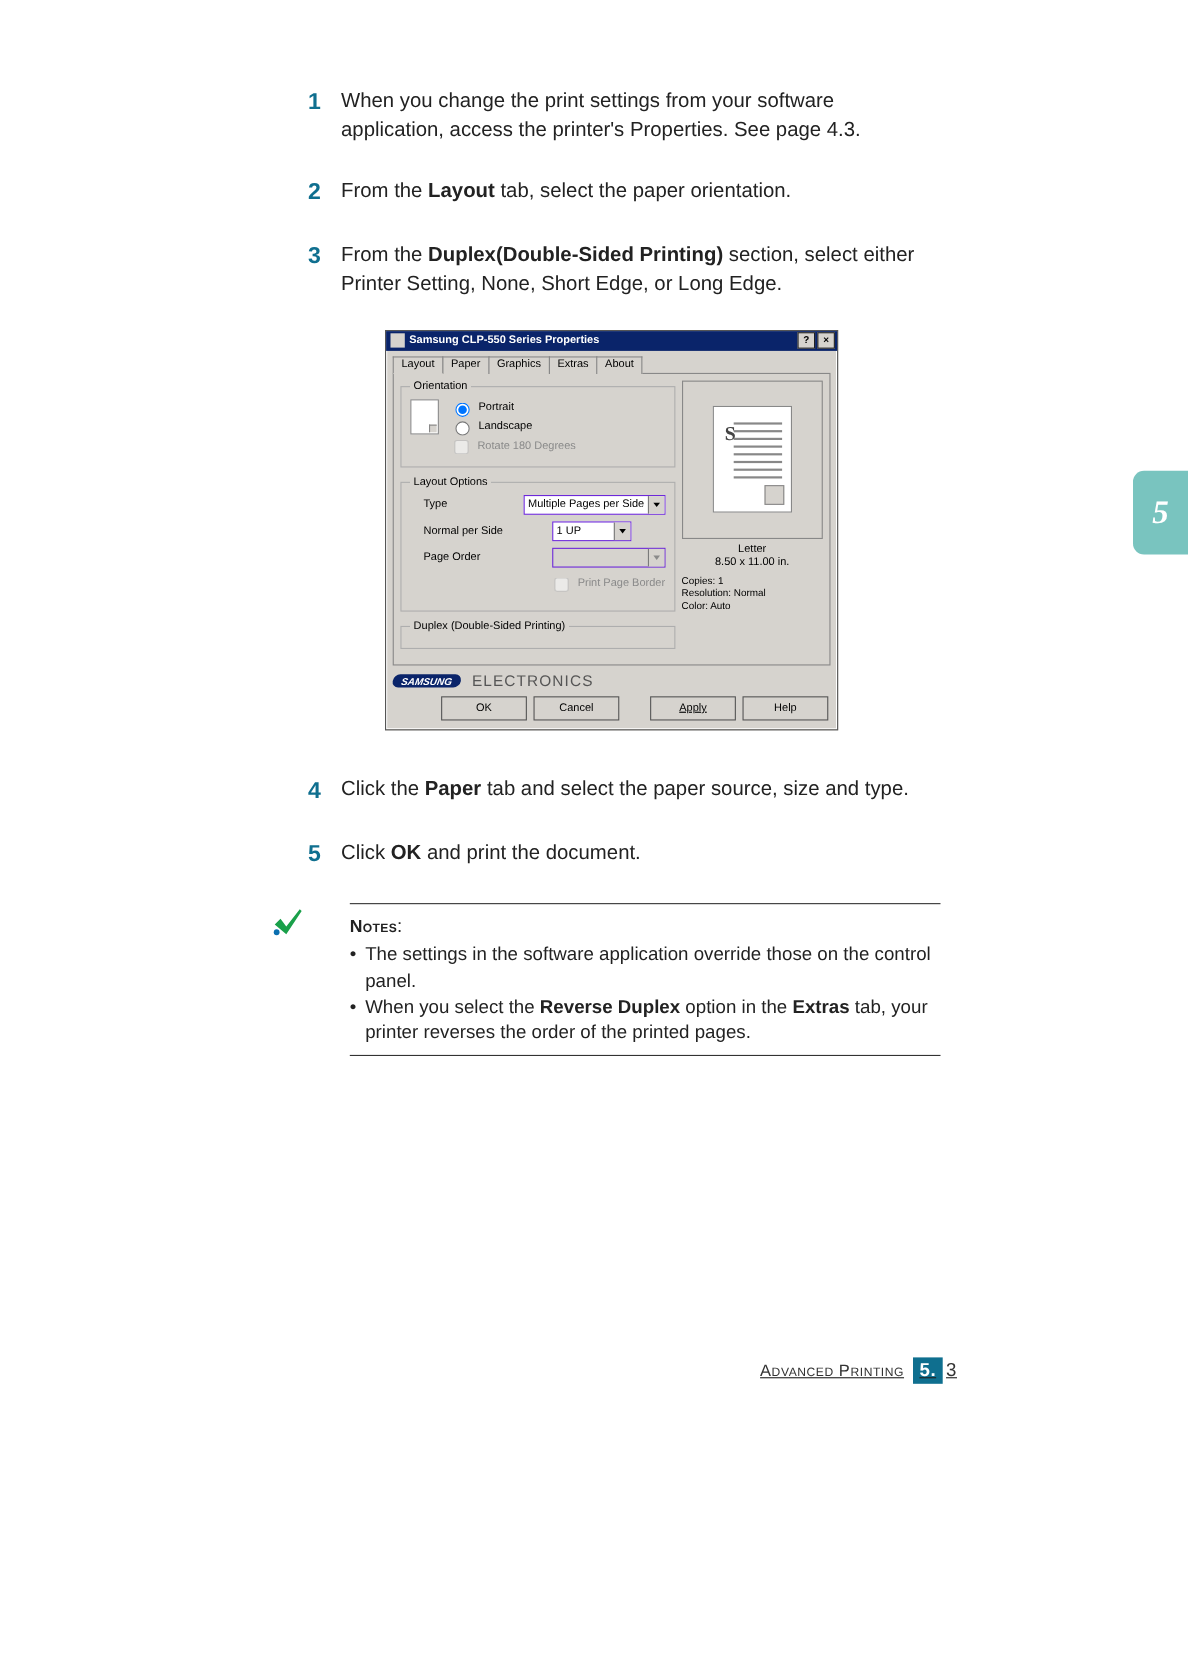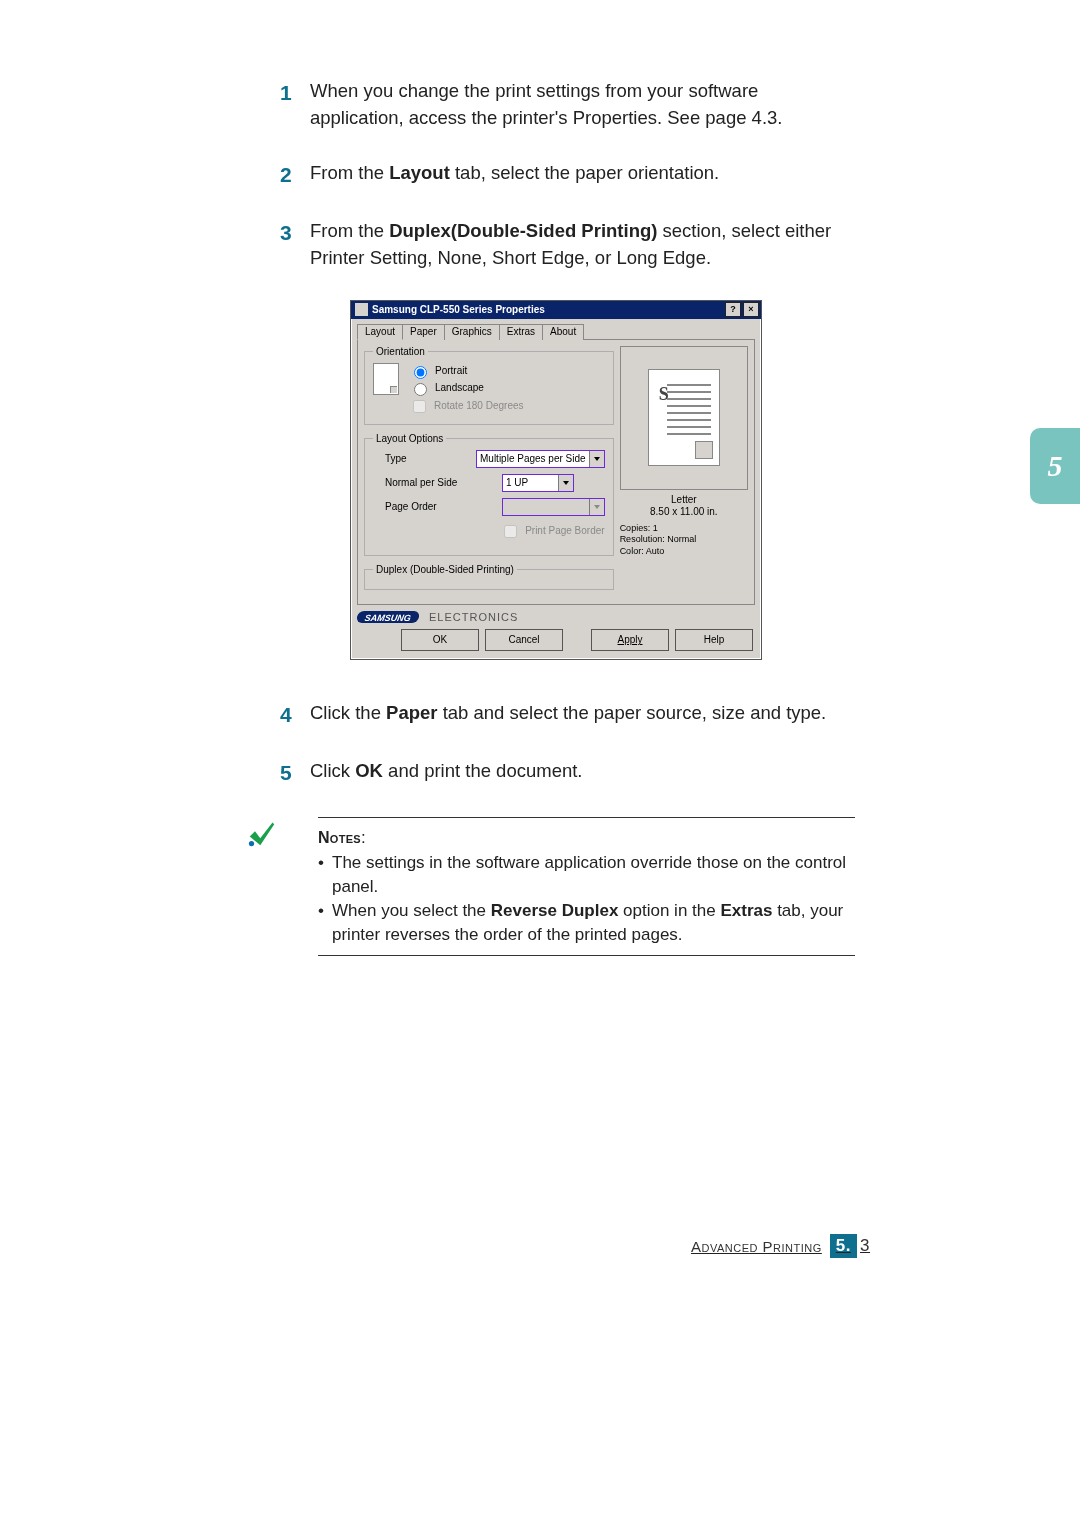--- a/index.html
+++ b/index.html
@@ -211,21 +211,21 @@
   .brand-row {
     display:flex; align-items:center; gap:4px;
     margin: 2px 6px 0 6px;
   }
   .brand-badge {
     background:#0a246a; color:#fff; font-style:italic; font-weight:bold;
     font-size:9px; padding:2px 8px 0 8px; border-radius:10px 10px 10px 10px;
     transform: skewX(-10deg);
   }
   .brand-sub {
-    font-size:11px; color:#555; letter-spacing:1px; margin-left:6px;
+    font-size:14px; color:#555; letter-spacing:1px; margin-left:6px;
   }
   .dlg-buttons {
     display:flex; gap:6px; justify-content:flex-end;
     padding:6px 8px 8px 8px;
   }
   
   .dotted { outline: 1px dotted #000; outline-offset: -1px; }
 
   
   .chapter-tab {

